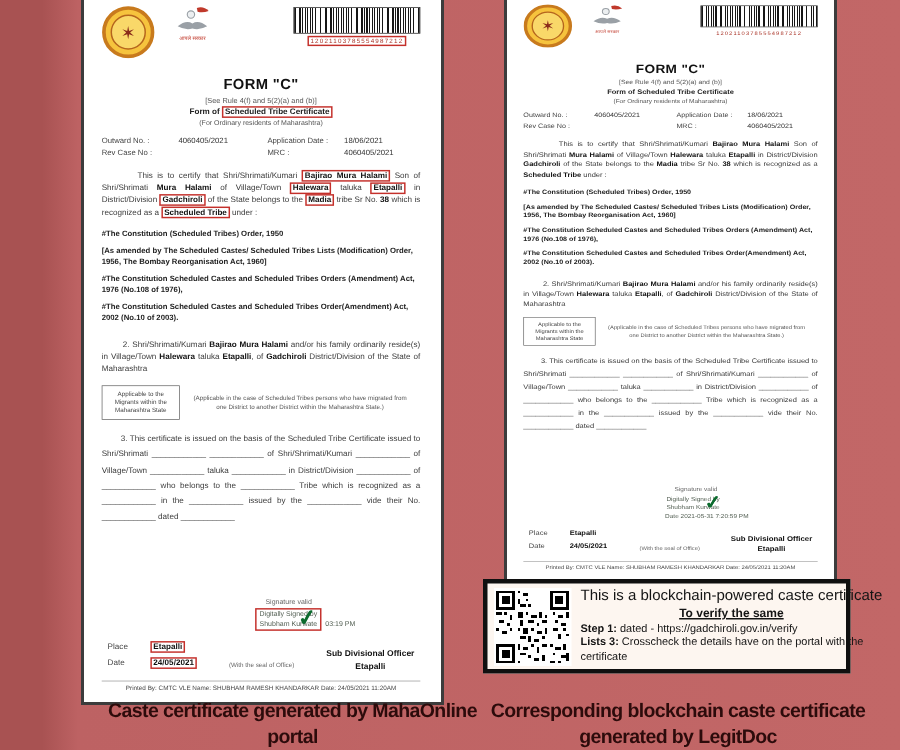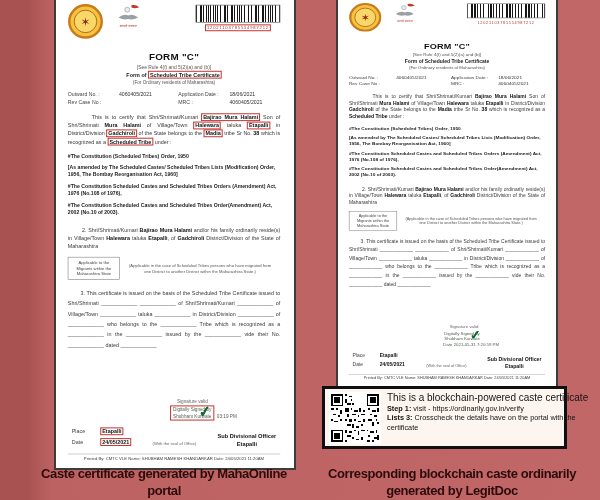--- a/index.html
+++ b/index.html
@@ -85,21 +85,21 @@
   .qr-text{flex:1;padding-left:6px;color:#141414;}
   .qr-title{font-size:10px;font-weight:normal;text-align:center;line-height:1.2;white-space:nowrap;}
   .qr-sub{font-size:8px;font-weight:bold;text-decoration:underline;text-align:center;line-height:1.25;}
   .step{font-size:7.3px;line-height:1.3;}
   .step-label{font-weight:bold;}
 
   .caption{
     position:absolute;font-weight:bold;color:var(--caption);text-align:center;
     font-size:13px;letter-spacing:-0.4px;line-height:1.3;white-space:pre-line;
   }
-  #caption-left{left:24px;top:466px;width:280px;}
+  #caption-left{left:55px;top:466px;width:280px;}
   #caption-right{left:312px;top:466px;width:280px;}
 </style>
 </head>
 <body>
 
 <div id="left-frame" class="cert-frame boxed">
   <div class="sheet">
     <div class="cert-header">
       <svg class="emblem-svg" width="72" height="72" viewBox="0 0 72 72">
         <circle cx="36" cy="36" r="33" fill="#f6c33d" stroke="#c87a1d" stroke-width="5"></circle>
@@ -314,23 +314,24 @@
       M16 13h1v1h-1z M18 12h2v1h-2z M9 15h1v1h-1z M11 15h2v2h-2z M14 15h1v1h-1z M16 16h2v1h-2z M19 15h1v2h-1z
       M10 18h2v1h-2z M13 18h1v2h-1z M15 19h2v1h-2z M18 18h1v1h-1z
       M22 9h1v1h-1z M24 10h2v1h-2z M27 9h1v2h-1z M23 12h1v1h-1z M25 13h2v1h-2z M22 15h2v1h-2z M26 15h1v1h-1z
       M24 17h1v2h-1z M27 17h1v1h-1z
       M9 21h1v2h-1z M11 22h2v1h-2z M14 21h1v1h-1z M16 22h1v2h-1z M18 21h2v1h-2z M21 21h1v1h-1z M23 22h2v1h-2z
       M26 21h1v2h-1z M22 24h1v1h-1z M25 25h2v1h-2z M21 27h2v1h-2z M24 27h1v1h-1z M27 24h1v3h-1z
       M10 24h2v1h-2z M13 25h1v1h-1z M15 26h2v1h-2z M9 27h1v1h-1z M18 25h1v2h-1z"></path>
   </svg>
   <div class="qr-text">
     <div class="qr-title">This is a blockchain-powered caste certificate</div>
+    <div class="qr-sub">To verify the same</div>
     <div>
-        <div class="step"><span class="step-label">Step 1:</span><span> visit - https://ordinarily.gov.in/verify</span></div>
+        <div class="step"><span class="step-label">Step 1:</span><span> dated - https://gadchiroli.gov.in/verify</span></div>
         <div class="step"><span class="step-label">Lists 3:</span><span> Crosscheck the details have on the portal with the certificate</span></div>
       </div>
   </div>
 </div>
 
 <div id="caption-left" class="caption">Caste certificate generated by MahaOnline
 portal</div>
-<div id="caption-right" class="caption">Corresponding blockchain caste ordinarily
+<div id="caption-right" class="caption">Corresponding blockchain caste certificate
 generated by LegitDoc</div>
 
 </body></html>

